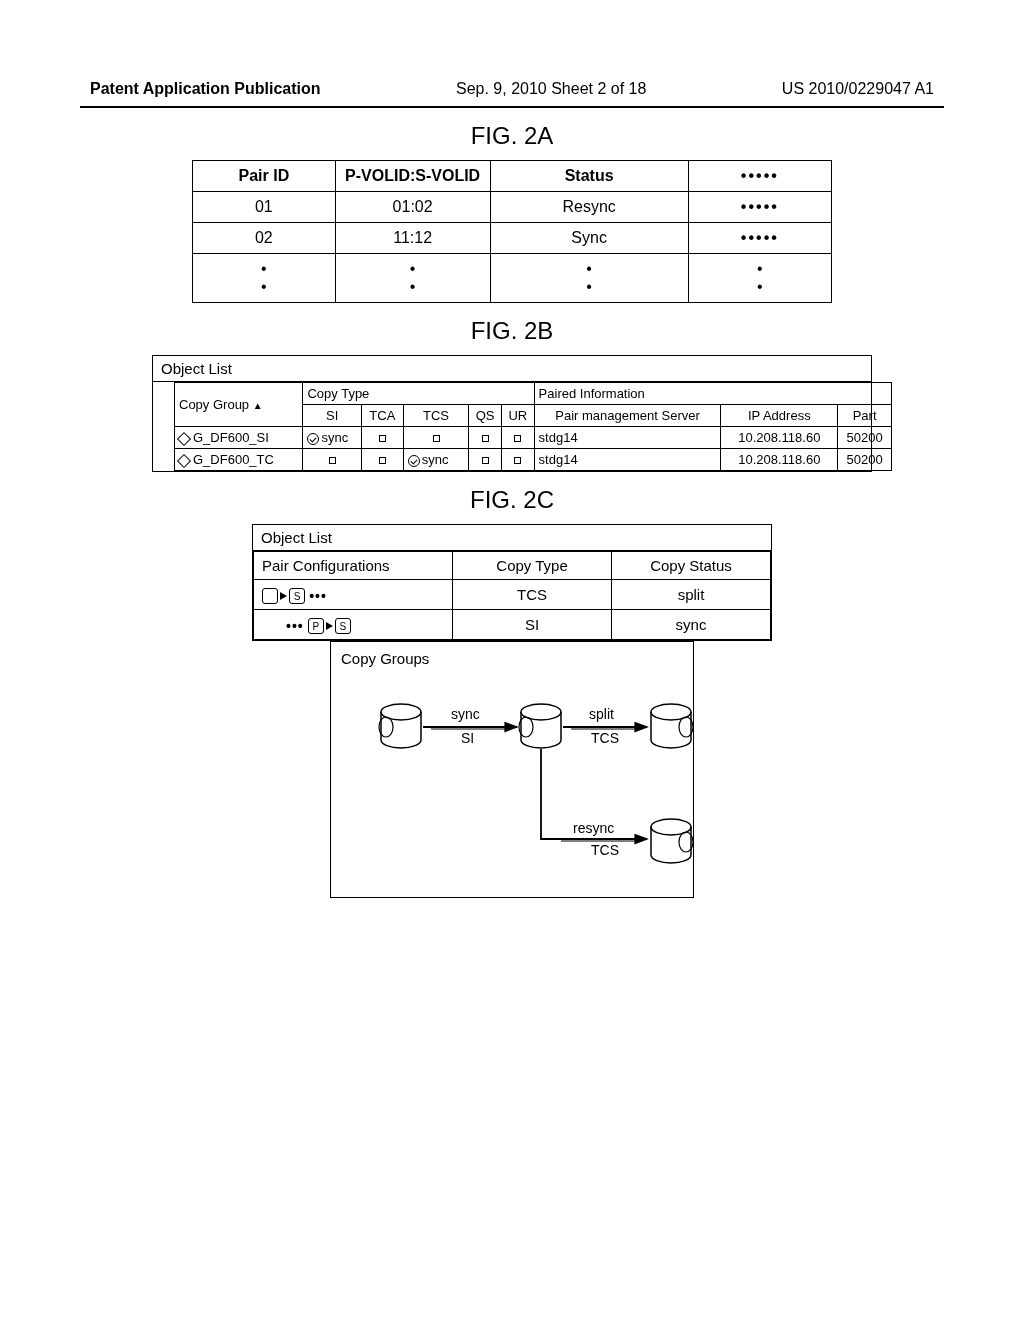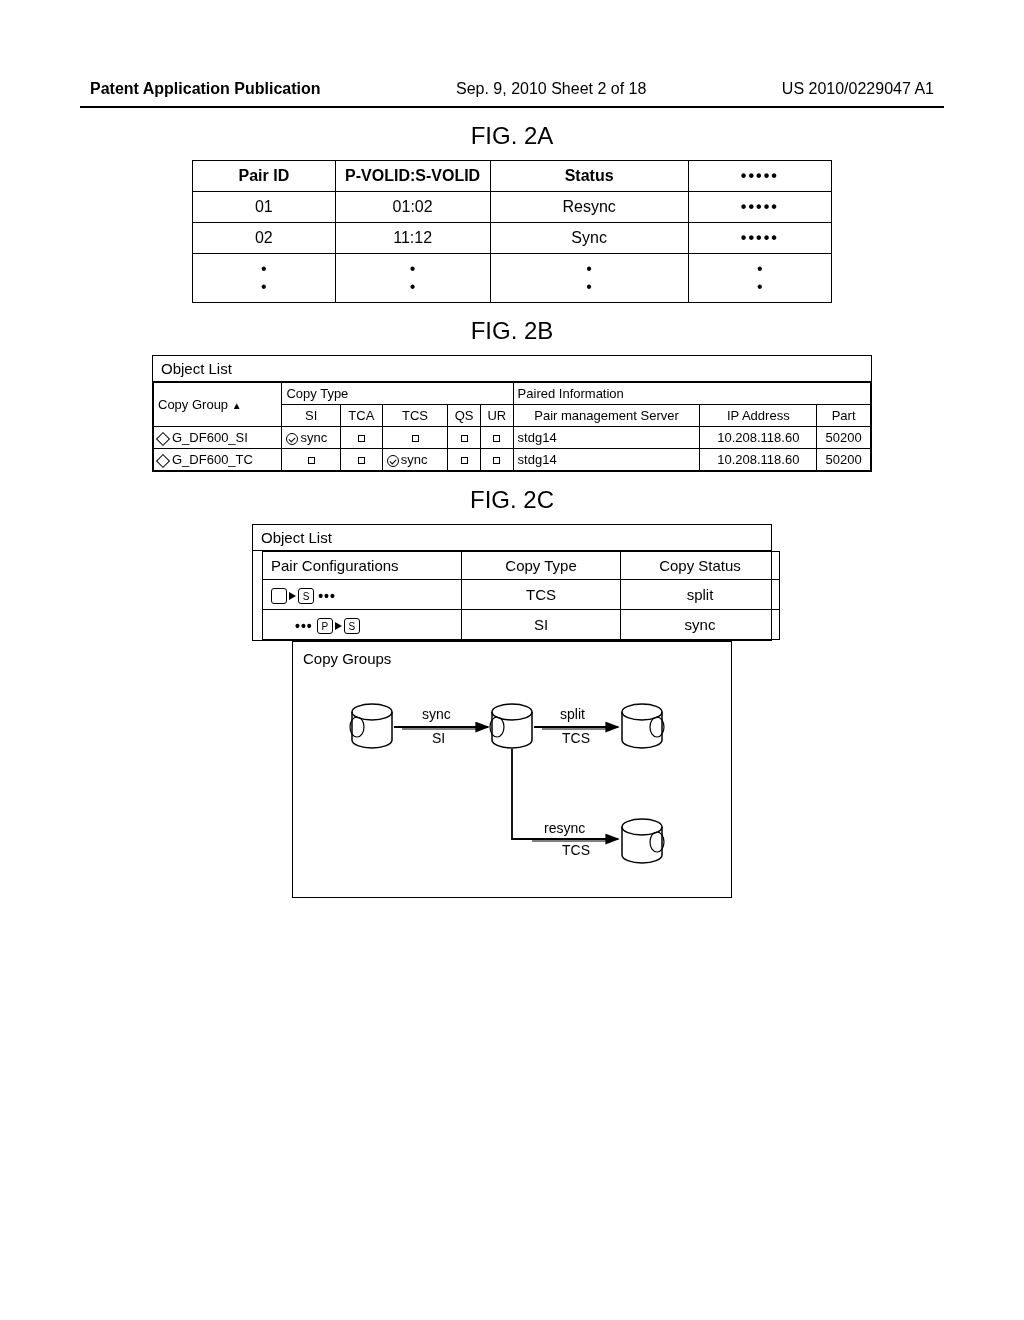--- a/index.html
+++ b/index.html
@@ -60,20 +60,21 @@
   }
   .panel-title {
     border-bottom: 1.5px solid #000;
     padding: 4px 8px;
     font-size: 15px;
   }
   .tbl2b {
     width: 100%;
     border-collapse: collapse;
     font-size: 13px;
+    margin-left: 21px;
   }
   .tbl2b th, .tbl2b td {
     border: 1.5px solid #000;
     padding: 3px 4px;
     text-align: center;
   }
   .tbl2b th { font-weight: normal; }
   .left-al { text-align: left !important; padding-left: 6px; }
   .sortarrow { font-size: 10px; }
   .small-sq { display:inline-block; width:7px; height:7px; border:1px solid #000; }
@@ -94,21 +95,20 @@
   
   .panel2c {
     width: 520px;
     margin: 0 auto;
     border: 1.5px solid #000;
   }
   .tbl2c {
     width:100%;
     border-collapse: collapse;
     font-size: 15px;
-    margin-left: 9px;
   }
   .tbl2c th, .tbl2c td {
     border:1.5px solid #000;
     padding: 5px 8px;
     text-align:center;
   }
   .tbl2c th { font-weight: normal; }
   .pair-icon {
     display:inline-block; vertical-align:middle;
   }
@@ -120,21 +120,21 @@
   .arrow-r {
     display:inline-block; vertical-align:middle; margin:0 2px;
     width:0; height:0; border-top:4px solid transparent; border-bottom:4px solid transparent;
     border-left:7px solid #000;
   }
   .arrow-line { display:inline-block; width:0px; height:1.5px; background:#000; vertical-align:middle; }
   .triple-dots { letter-spacing:1px; font-size:14px; font-weight:bold; vertical-align:middle; }
 
   
   .panel2d {
-    width: 440px;
+    width: 364px;
     margin: 0 auto;
     border:1.5px solid #000;
     padding: 6px 10px 20px 10px;
   }
   .panel2d-title { font-size:15px; padding:2px 0 10px 0; }
   .svg2d { display:block; margin:0 auto; }
 
 </style>
 </head>
 <body>

